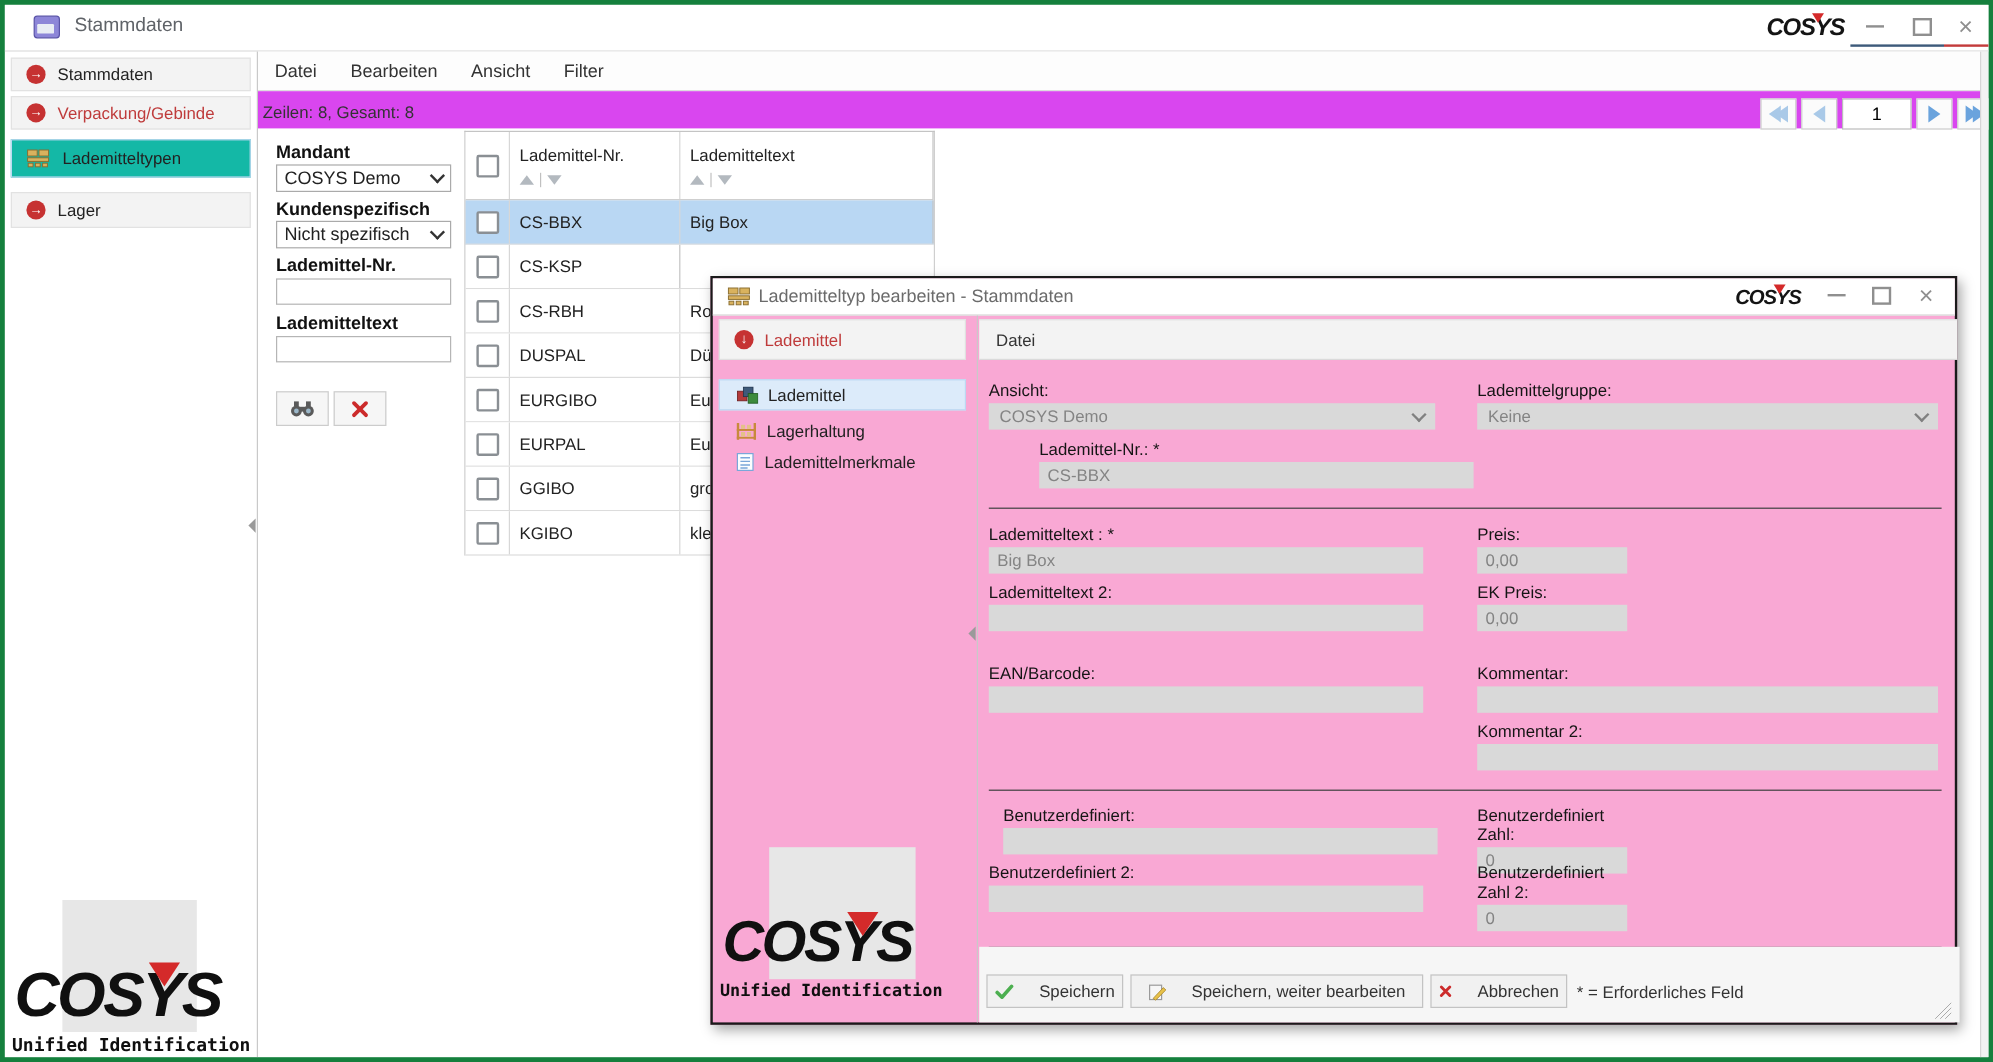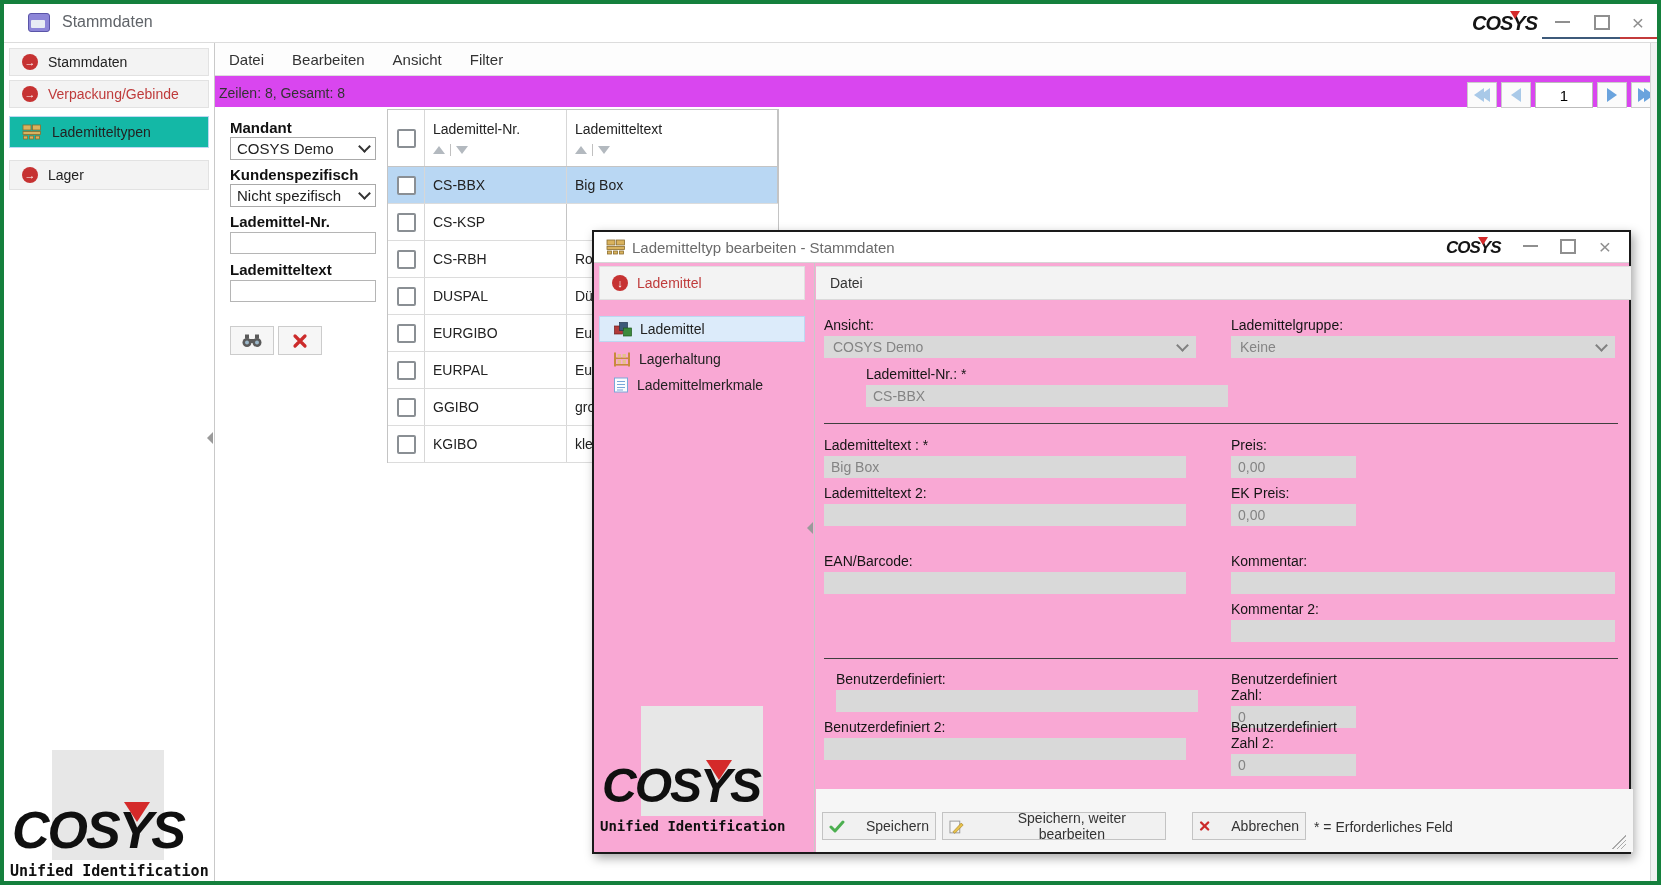--- a/index.html
+++ b/index.html
@@ -440,21 +440,21 @@
 
     <div class="sepline" style="top:557px;"></div>
 
     <div class="dfooter">
       <button class="fbtn" style="left:6px;top:23px;width:114px;">
         <svg width="16" height="13" viewBox="0 0 16 13">
           <path d="M2 7 L6 11 L14 2" stroke="#4caf50" stroke-width="3" fill="none" stroke-linecap="round" stroke-linejoin="round"></path>
         </svg>
         <span>Speichern</span>
       </button>
-      <button class="fbtn" style="left:126px;top:23px;width:224px;">
+      <button class="fbtn" style="left:126px;top:23px;width:244px;">
         <svg width="15" height="15" viewBox="0 0 15 15">
           <rect x="1" y="2" width="10" height="12" fill="#f6f6f6" stroke="#9a9a9a" stroke-width="1"></rect>
           <path d="M4 13 L12.5 4 L14.5 6 L6 14.5 Z" fill="#e8c24a" stroke="#a8862a" stroke-width="0.7"></path>
         </svg>
         <span>Speichern, weiter bearbeiten</span>
       </button>
       <button class="fbtn" style="left:376px;top:23px;width:114px;">
         <svg width="14" height="14" viewBox="0 0 16 16">
           <path d="M3 3 L13 13 M13 3 L3 13" stroke="#cc2b2b" stroke-width="3.4" stroke-linecap="round"></path>
         </svg>

